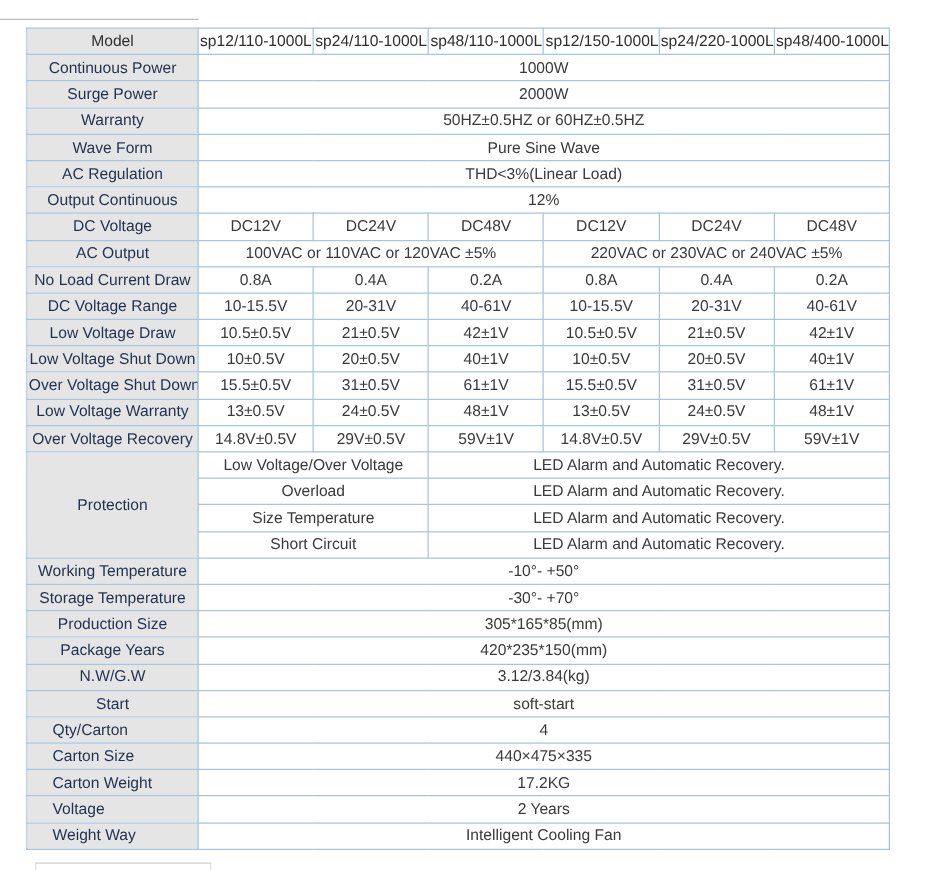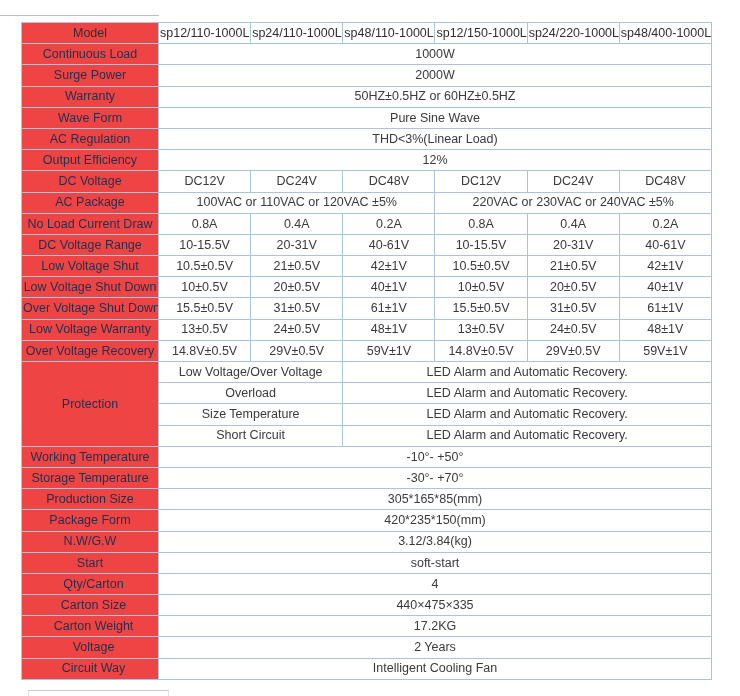--- a/index.html
+++ b/index.html
@@ -14,22 +14,22 @@
     border-collapse:collapse;table-layout:fixed;
   }
   col.label-col{width:137px;}
   td{
     border:1px solid #a9c4dd;height:20.2px;
     font-size:12.5px;line-height:1;color:#3a3a3a;
     text-align:center;vertical-align:middle;
     padding:0 1px;white-space:nowrap;overflow:hidden;
   }
   tr.header-row td{color:#2f2f2f;}
-  td.label{background:#ef4444;color:#1f3150;}
-  td.label.left{text-align:center;padding-left:8px;}
+  td.label{background:#e5e5e5;color:#1f3150;}
+  td.label.left{text-align:left;padding-left:20px;}
 </style>
 </head>
 <body>
 
 <div class="top-fragment"></div>
 
 <table class="spec">
   <colgroup>
     <col class="label-col">
       <col>
@@ -43,54 +43,54 @@
       <tr class="header-row">
         <td class="label">Model</td>
         <td colspan="1">sp12/110-1000L</td>
         <td colspan="1">sp24/110-1000L</td>
         <td colspan="1">sp48/110-1000L</td>
         <td colspan="1">sp12/150-1000L</td>
         <td colspan="1">sp24/220-1000L</td>
         <td colspan="1">sp48/400-1000L</td>
       </tr>
       <tr>
-        <td class="label">Continuous Load</td>
+        <td class="label">Continuous Power</td>
         <td colspan="6">1000W</td>
       </tr>
       <tr>
         <td class="label">Surge Power</td>
         <td colspan="6">2000W</td>
       </tr>
       <tr>
         <td class="label">Warranty</td>
         <td colspan="6">50HZ±0.5HZ or 60HZ±0.5HZ</td>
       </tr>
       <tr>
         <td class="label">Wave Form</td>
         <td colspan="6">Pure Sine Wave</td>
       </tr>
       <tr>
         <td class="label">AC Regulation</td>
         <td colspan="6">THD&lt;3%(Linear Load)</td>
       </tr>
       <tr>
-        <td class="label">Output Efficiency</td>
+        <td class="label">Output Continuous</td>
         <td colspan="6">12%</td>
       </tr>
       <tr>
         <td class="label">DC Voltage</td>
         <td colspan="1">DC12V</td>
         <td colspan="1">DC24V</td>
         <td colspan="1">DC48V</td>
         <td colspan="1">DC12V</td>
         <td colspan="1">DC24V</td>
         <td colspan="1">DC48V</td>
       </tr>
       <tr>
-        <td class="label">AC Package</td>
+        <td class="label">AC Output</td>
         <td colspan="3">100VAC or 110VAC or 120VAC ±5%</td>
         <td colspan="3">220VAC or 230VAC or 240VAC ±5%</td>
       </tr>
       <tr>
         <td class="label">No Load Current Draw</td>
         <td colspan="1">0.8A</td>
         <td colspan="1">0.4A</td>
         <td colspan="1">0.2A</td>
         <td colspan="1">0.8A</td>
         <td colspan="1">0.4A</td>
@@ -99,21 +99,21 @@
       <tr>
         <td class="label">DC Voltage Range</td>
         <td colspan="1">10-15.5V</td>
         <td colspan="1">20-31V</td>
         <td colspan="1">40-61V</td>
         <td colspan="1">10-15.5V</td>
         <td colspan="1">20-31V</td>
         <td colspan="1">40-61V</td>
       </tr>
       <tr>
-        <td class="label">Low Voltage Shut</td>
+        <td class="label">Low Voltage Draw</td>
         <td colspan="1">10.5±0.5V</td>
         <td colspan="1">21±0.5V</td>
         <td colspan="1">42±1V</td>
         <td colspan="1">10.5±0.5V</td>
         <td colspan="1">21±0.5V</td>
         <td colspan="1">42±1V</td>
       </tr>
       <tr>
         <td class="label">Low Voltage Shut Down</td>
         <td colspan="1">10±0.5V</td>
@@ -173,21 +173,21 @@
       </tr>
       <tr>
         <td class="label">Storage Temperature</td>
         <td colspan="6">-30°- +70°</td>
       </tr>
       <tr>
         <td class="label">Production Size</td>
         <td colspan="6">305*165*85(mm)</td>
       </tr>
       <tr>
-        <td class="label">Package Form</td>
+        <td class="label">Package Years</td>
         <td colspan="6">420*235*150(mm)</td>
       </tr>
       <tr>
         <td class="label">N.W/G.W</td>
         <td colspan="6">3.12/3.84(kg)</td>
       </tr>
       <tr>
         <td class="label">Start</td>
         <td colspan="6">soft-start</td>
       </tr>
@@ -201,19 +201,19 @@
       </tr>
       <tr>
         <td class="label left">Carton Weight</td>
         <td colspan="6">17.2KG</td>
       </tr>
       <tr>
         <td class="label left">Voltage</td>
         <td colspan="6">2 Years</td>
       </tr>
       <tr>
-        <td class="label left">Circuit Way</td>
+        <td class="label left">Weight Way</td>
         <td colspan="6">Intelligent Cooling Fan</td>
       </tr>
     </tbody>
 </table>
 
 <div class="bottom-fragment"></div>
 
 </body></html>

